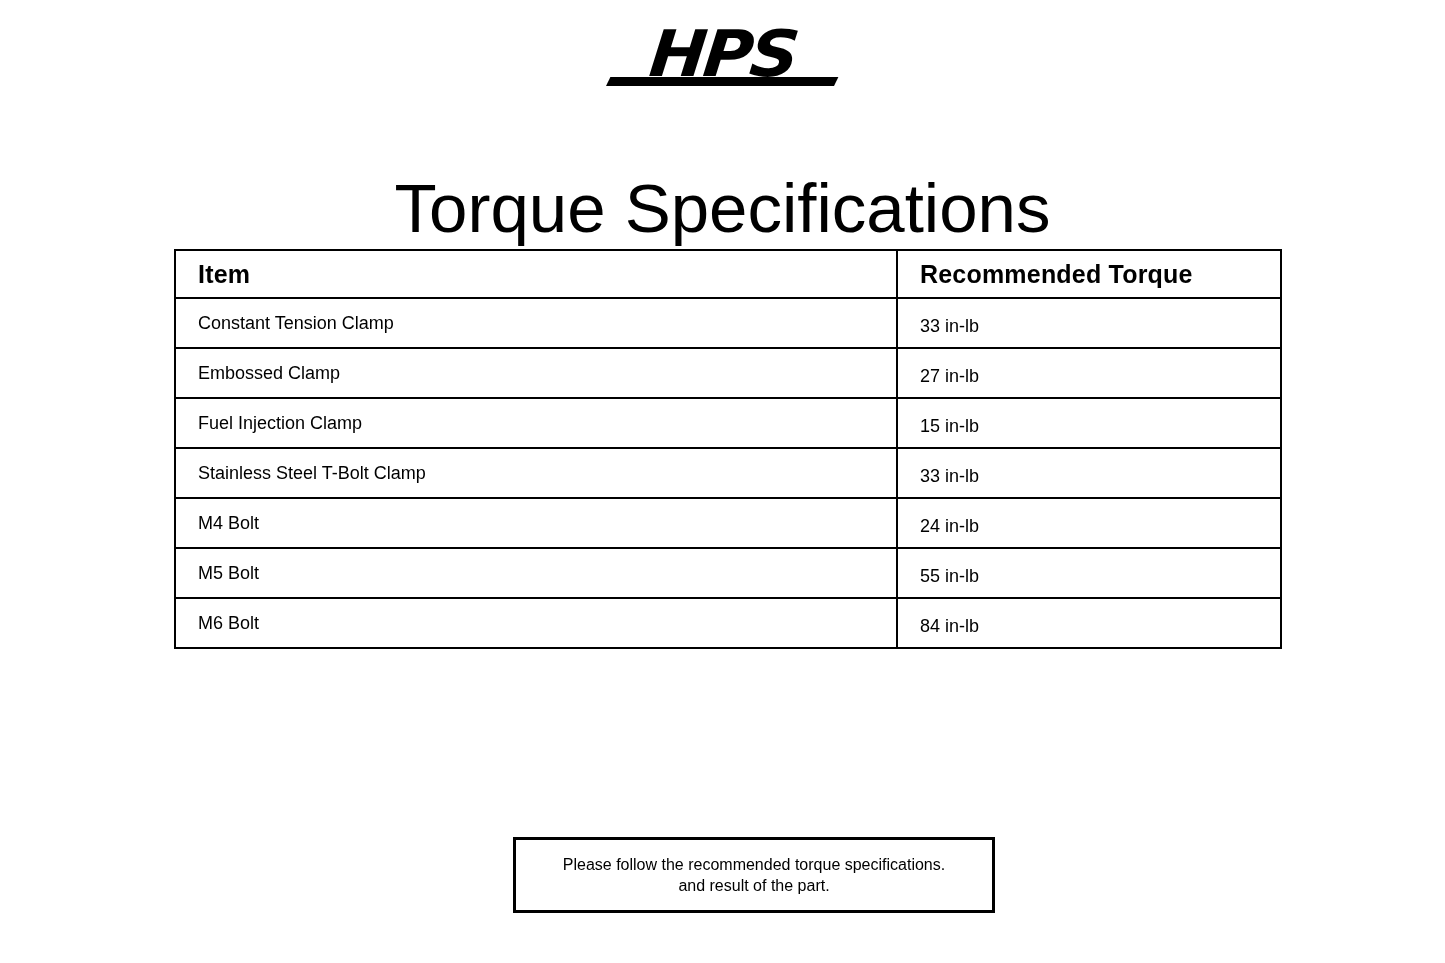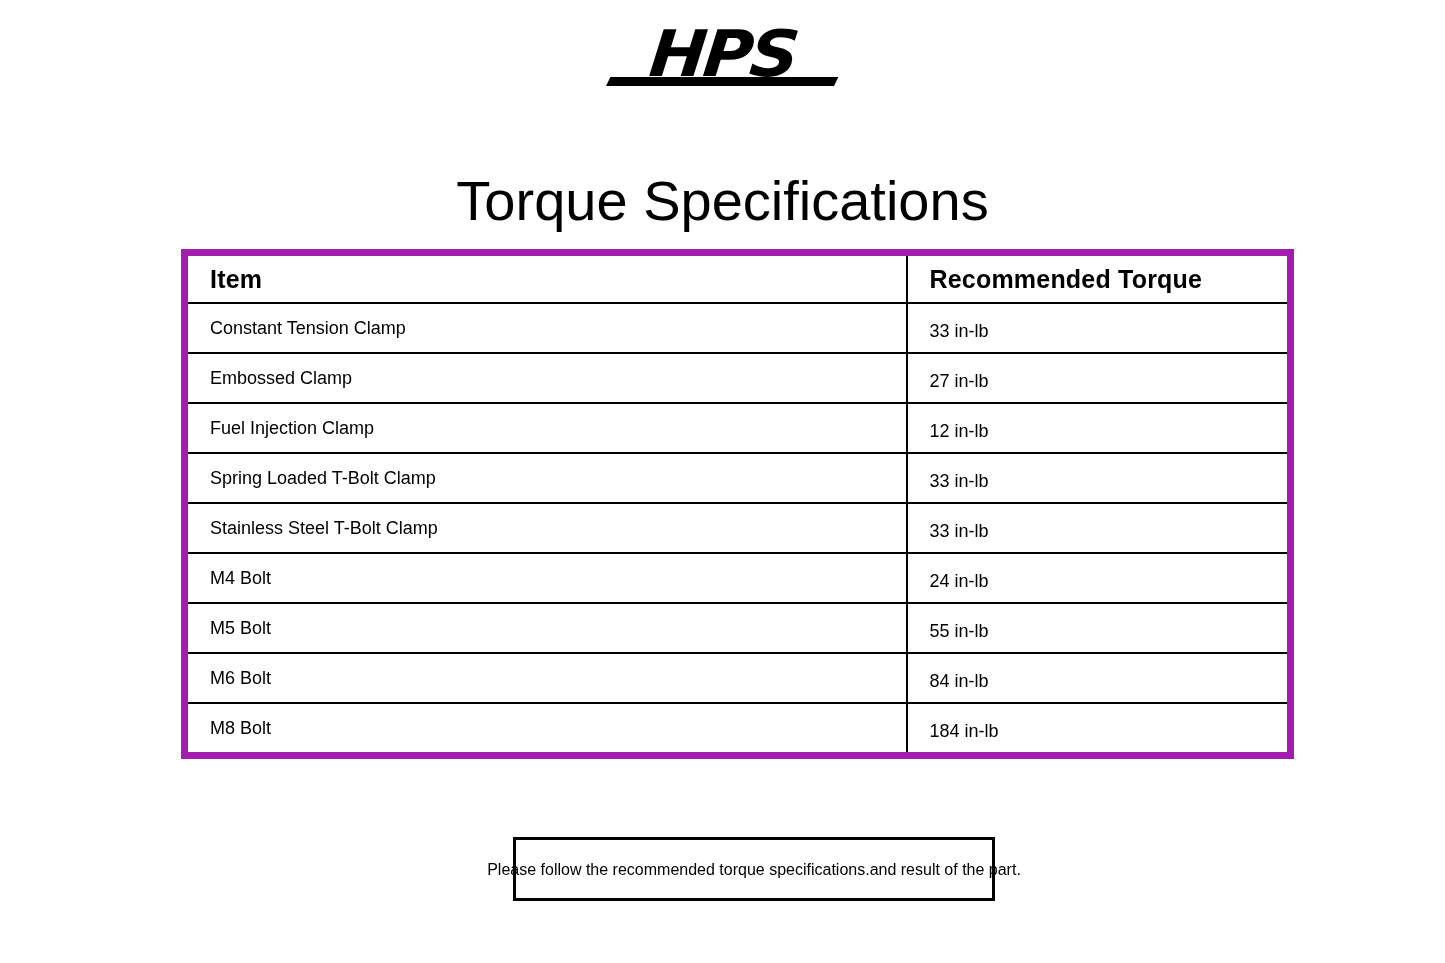--- a/index.html
+++ b/index.html
@@ -62,35 +62,35 @@
 
   
   .page-title {
     position: absolute;
     left: 0;
     top: 133px;
     width: 1445px;
     text-align: center;
     font-family: "Liberation Sans", sans-serif;
     font-weight: 400;
-    font-size: 56px;
+    font-size: 69px;
     line-height: 60px;
     letter-spacing: 0px;
     color: #000000;
   }
 
   
   .spec-table {
     position: absolute;
-    left: 181px;
+    left: 174px;
     top: 249px;
     width: 1106px;
     border-collapse: collapse;
     table-layout: fixed;
-    border: 7px solid #a21caf;
+    border: 2px solid #a21caf;
     background: #ffffff;
   }
   .spec-table col.col-item { width: 722px; }
   .spec-table col.col-torque { width: 384px; }
 
   .spec-table th,
   .spec-table td {
     border: 2px solid #000000;
     padding: 0;
     text-align: left;
@@ -120,25 +120,26 @@
     position: relative;
     top: 3px;
   }
 
   
   .note-box {
     position: absolute;
     left: 513px;
     top: 837px;
     width: 482px;
-    height: 64px;
+    height: 76px;
     box-sizing: border-box;
     border: 3px solid #000000;
     background: #ffffff;
     display: flex;
+    flex-direction: column;
     align-items: center;
     justify-content: center;
   }
   .note-line {
     font-family: "Liberation Sans", sans-serif;
     font-weight: 400;
     font-size: 16px;
     line-height: 21px;
     text-align: center;
     color: #000000;
@@ -187,69 +188,53 @@
         </td>
       <td class="torque-cell">
           <span class="cell-pad-torque">27 in-lb</span>
         </td>
     </tr>
     <tr>
       <td class="item-cell">
           <span class="cell-pad-item">Fuel Injection Clamp</span>
         </td>
       <td class="torque-cell">
-          <span class="cell-pad-torque">12 in-lb</span>
-        </td>
-    </tr>
-    <tr>
-      <td class="item-cell">
-          <span class="cell-pad-item">Spring Loaded T-Bolt Clamp</span>
+          <span class="cell-pad-torque">15 in-lb</span>
+        </td>
+    </tr>
+    <tr>
+      <td class="item-cell">
+          <span class="cell-pad-item">Stainless Steel T-Bolt Clamp</span>
         </td>
       <td class="torque-cell">
           <span class="cell-pad-torque">33 in-lb</span>
         </td>
     </tr>
     <tr>
       <td class="item-cell">
-          <span class="cell-pad-item">Stainless Steel T-Bolt Clamp</span>
-        </td>
-      <td class="torque-cell">
-          <span class="cell-pad-torque">33 in-lb</span>
-        </td>
-    </tr>
-    <tr>
-      <td class="item-cell">
           <span class="cell-pad-item">M4 Bolt</span>
         </td>
       <td class="torque-cell">
           <span class="cell-pad-torque">24 in-lb</span>
         </td>
     </tr>
     <tr>
       <td class="item-cell">
           <span class="cell-pad-item">M5 Bolt</span>
         </td>
       <td class="torque-cell">
           <span class="cell-pad-torque">55 in-lb</span>
         </td>
     </tr>
     <tr>
       <td class="item-cell">
           <span class="cell-pad-item">M6 Bolt</span>
         </td>
       <td class="torque-cell">
           <span class="cell-pad-torque">84 in-lb</span>
-        </td>
-    </tr>
-    <tr>
-      <td class="item-cell">
-          <span class="cell-pad-item">M8 Bolt</span>
-        </td>
-      <td class="torque-cell">
-          <span class="cell-pad-torque">184 in-lb</span>
         </td>
     </tr>
   </tbody>
 </table>
 
 <div class="note-box">
   <div class="note-line">Please follow the recommended torque specifications.</div>
   <div class="note-line">and result of the part.</div>
 </div>
 

